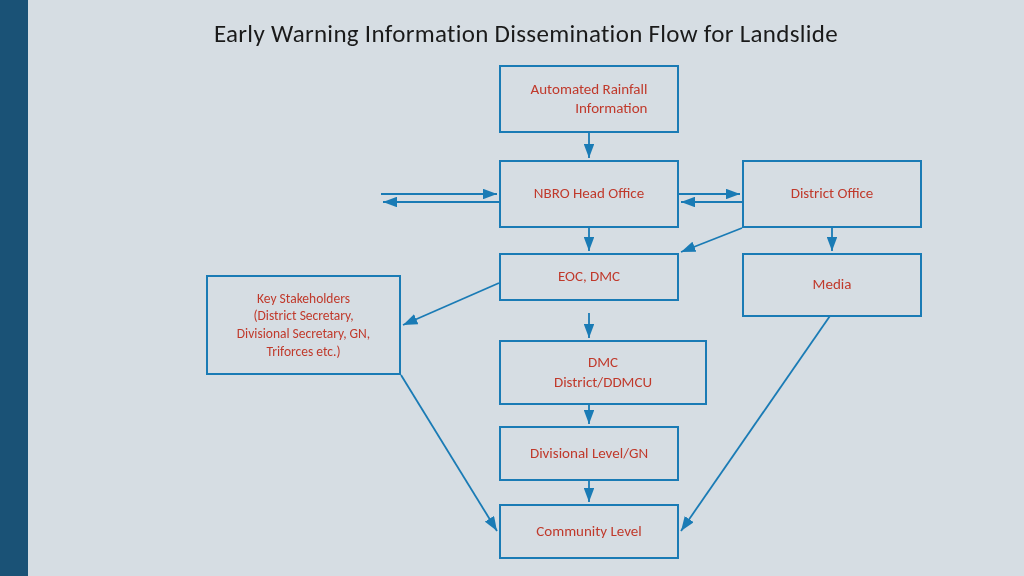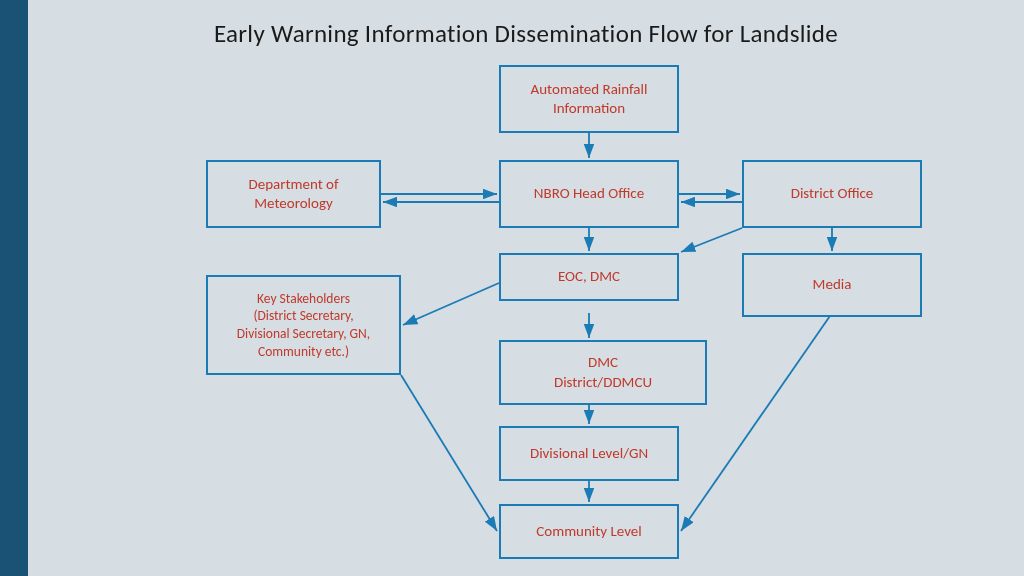--- a/index.html
+++ b/index.html
@@ -107,51 +107,47 @@
 
     <line x1="561" y1="405" x2="561" y2="424" stroke="#1a7bb5" stroke-width="1.8" marker-end="url(#arrowhead)"></line>
 
     <line x1="561" y1="481" x2="561" y2="502" stroke="#1a7bb5" stroke-width="1.8" marker-end="url(#arrowhead)"></line>
 
     <line x1="804" y1="313" x2="653" y2="531" stroke="#1a7bb5" stroke-width="1.8" marker-end="url(#arrowhead)"></line>
 
     <line x1="373" y1="375" x2="469" y2="531" stroke="#1a7bb5" stroke-width="1.8" marker-end="url(#arrowhead)"></line>
   </svg>
 
-  <div class="box" style="left:471px; top:65px; width:180px; height:68px;">
+  <div class="box" style="left:471px; top:65px; width:180px; height:68px;text-align:right;">
     <span style="white-space:pre-line;">Automated Rainfall
 Information</span>
   </div>
 
   <div class="box" style="left:471px; top:160px; width:180px; height:68px;">
     <span>NBRO Head Office</span>
   </div>
 
-  <div class="box" style="left:178px; top:160px; width:175px; height:68px;">
-    <span style="white-space:pre-line;">Department of
-Meteorology</span>
-  </div>
 
   <div class="box" style="left:714px; top:160px; width:180px; height:68px;">
     <span>District Office</span>
   </div>
 
   <div class="box" style="left:471px; top:253px; width:180px; height:48px;">
     <span>EOC, DMC</span>
   </div>
 
   <div class="box" style="left:714px; top:253px; width:180px; height:64px;">
     <span>Media</span>
   </div>
 
   <div class="box" style="left:178px; top:275px; width:195px; height:100px; font-size:13.5px;">
     <span style="white-space:pre-line;">Key Stakeholders
 (District Secretary,
 Divisional Secretary, GN,
-Community etc.)</span>
+Triforces etc.)</span>
   </div>
 
   <div class="box" style="left:471px; top:340px; width:208px; height:65px;">
     <span style="white-space:pre-line;">DMC
 District/DDMCU</span>
   </div>
 
   <div class="box" style="left:471px; top:426px; width:180px; height:55px;">
     <span>Divisional Level/GN</span>
   </div>

